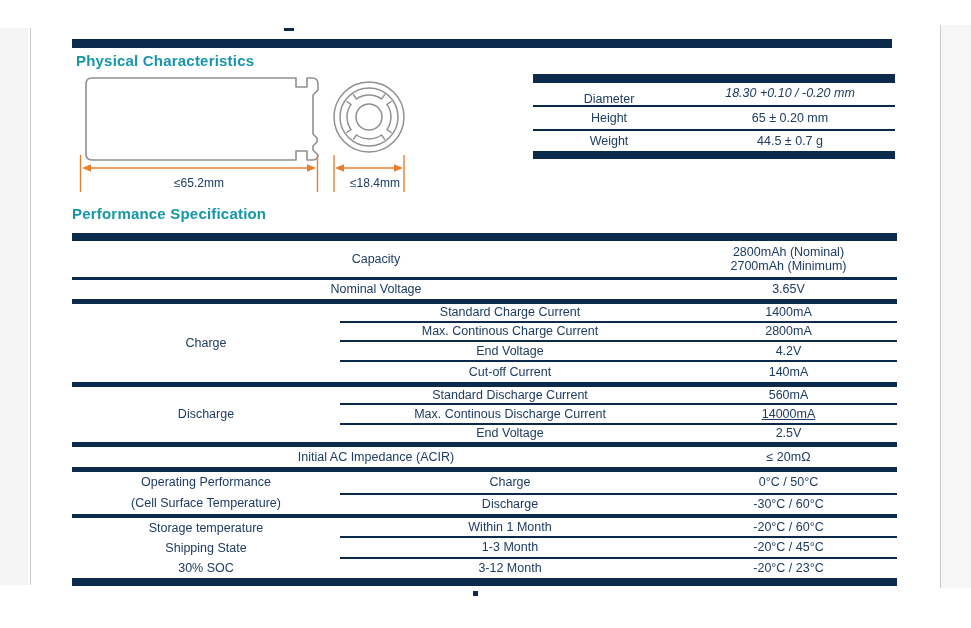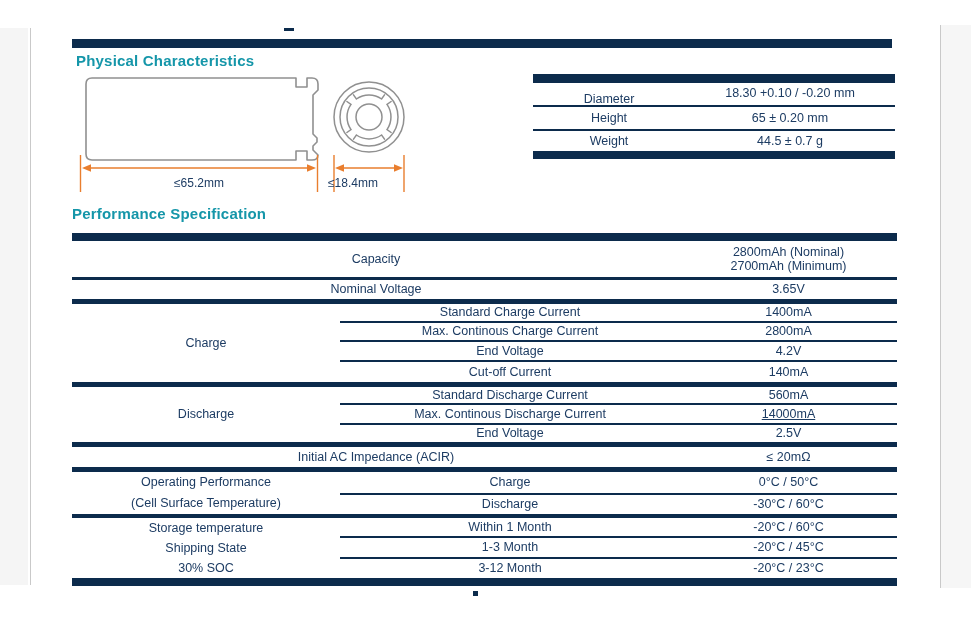--- a/index.html
+++ b/index.html
@@ -66,26 +66,26 @@
 
     <g stroke="#e97e2e" stroke-width="1.4" fill="#e97e2e">
       <line x1="264" y1="85" x2="264" y2="122"></line>
       <line x1="334" y1="85" x2="334" y2="122"></line>
       <line x1="271" y1="98" x2="327" y2="98"></line>
       <polygon points="265,98 274,94.2 274,101.8" stroke="none"></polygon>
       <polygon points="333,98 324,94.2 324,101.8" stroke="none"></polygon>
     </g>
   </svg>
   <div class="abs dimlabel" style="left:149px;top:176px;width:100px;">≤65.2mm</div>
-  <div class="abs dimlabel" style="left:318px;top:176px;width:70px;">≤18.4mm</div>
+  <div class="abs dimlabel" style="left:340px;top:176px;width:70px;">≤18.4mm</div>
 
   <div class="abs" style="left:533px;top:74px;width:362px;height:85px;">
     <div class="abs bar" style="left:0;top:0;width:362px;height:9px;"></div>
     <div class="abs cell" style="left:0;top:9px;width:152px;height:32px;">Diameter</div>
-    <div class="abs cell" style="left:152px;top:8px;width:210px;height:22px;">18.30 +0.10 / -0.20 mm</div>
+    <div class="abs cell" style="left:152px;top:8px;width:210px;height:22px;font-style:italic;">18.30 +0.10 / -0.20 mm</div>
     <div class="abs thin" style="left:0;top:31px;width:362px;height:2px;"></div>
     <div class="abs cell" style="left:0;top:33px;width:152px;height:22px;">Height</div>
     <div class="abs cell" style="left:152px;top:33px;width:210px;height:22px;">65 ± 0.20 mm</div>
     <div class="abs thin" style="left:0;top:55px;width:362px;height:2px;"></div>
     <div class="abs cell" style="left:0;top:57px;width:152px;height:20px;">Weight</div>
     <div class="abs cell" style="left:152px;top:57px;width:210px;height:20px;">44.5 ± 0.7 g</div>
     <div class="abs bar" style="left:0;top:77px;width:362px;height:8px;"></div>
   </div>
 
   <div class="abs heading" style="left:72px;top:205px;">Performance Specification</div>

